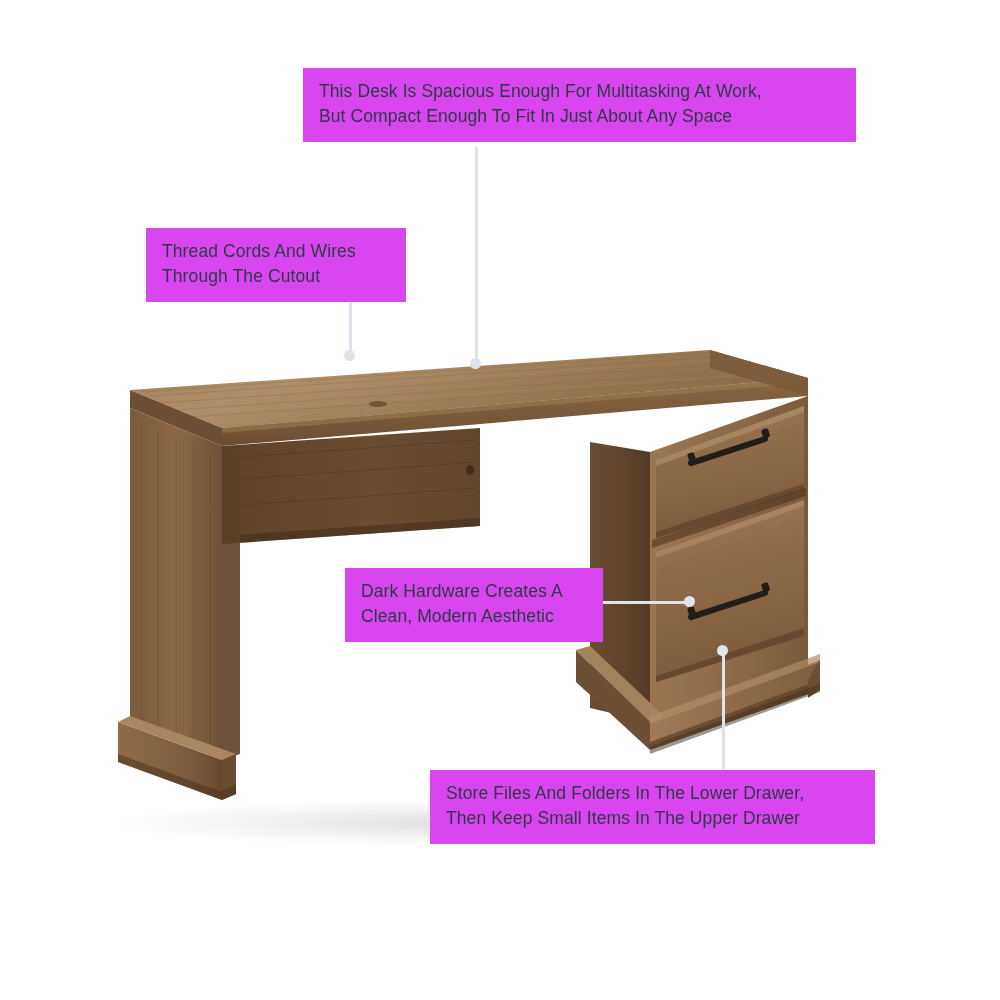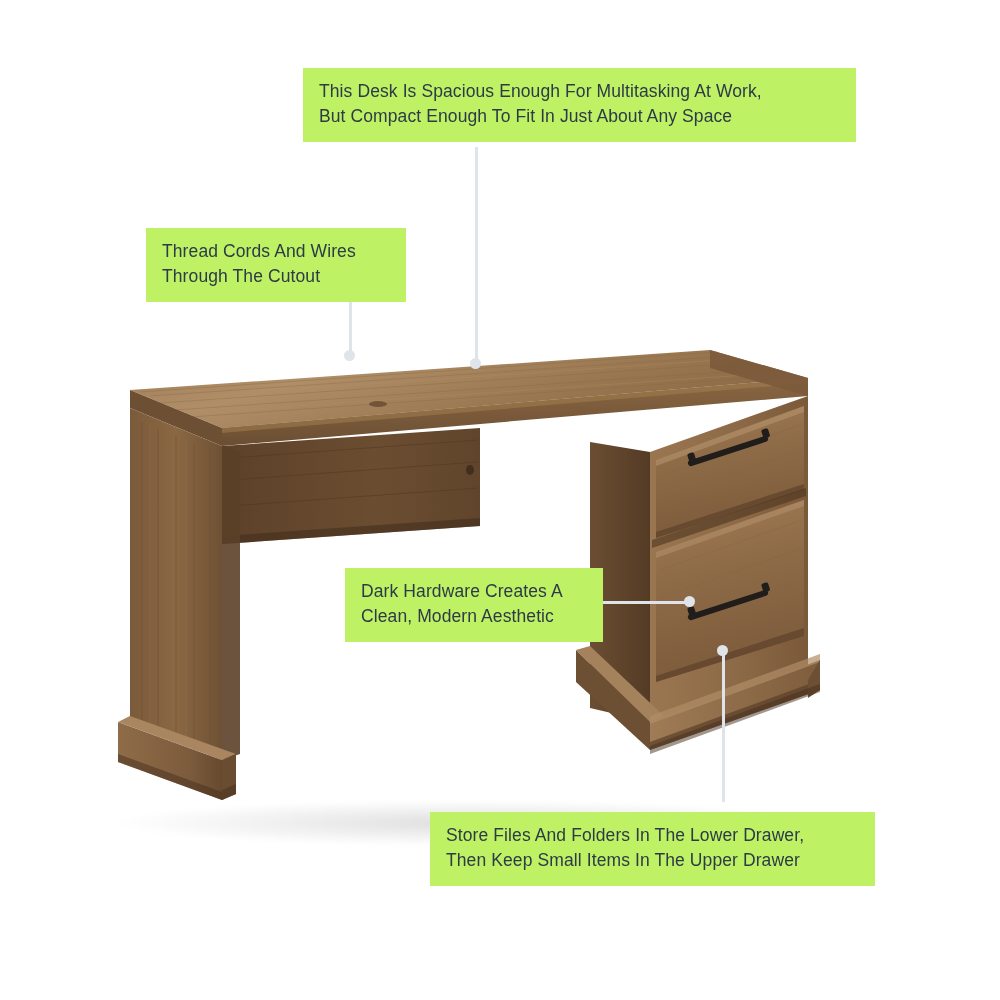--- a/index.html
+++ b/index.html
@@ -14,33 +14,33 @@
     position: relative;
     width: 1000px;
     height: 1000px;
     background: #ffffff;
     overflow: hidden;
   }
 
   
   .callout {
     position: absolute;
-    background: #bef264;
+    background: #d946ef;
     color: #2e3a47;
     font-size: 17.5px;
     line-height: 1.45;
     padding: 11px 16px 12px 16px;
     box-sizing: border-box;
     letter-spacing: .1px;
     white-space: pre-line;
   }
   .callout.c1 { left: 303px; top: 68px;  width: 553px; }
   .callout.c2 { left: 146px; top: 228px; width: 260px; }
   .callout.c3 { left: 345px; top: 568px; width: 258px; }
-  .callout.c4 { left: 430px; top: 812px; width: 445px; }
+  .callout.c4 { left: 430px; top: 770px; width: 445px; }
 
   
   .leader {
     position: absolute;
     background: #dfe4ea;
   }
   .leader.v { width: 3px; }
   .leader.h { height: 3px; }
   .dot {
     position: absolute;

